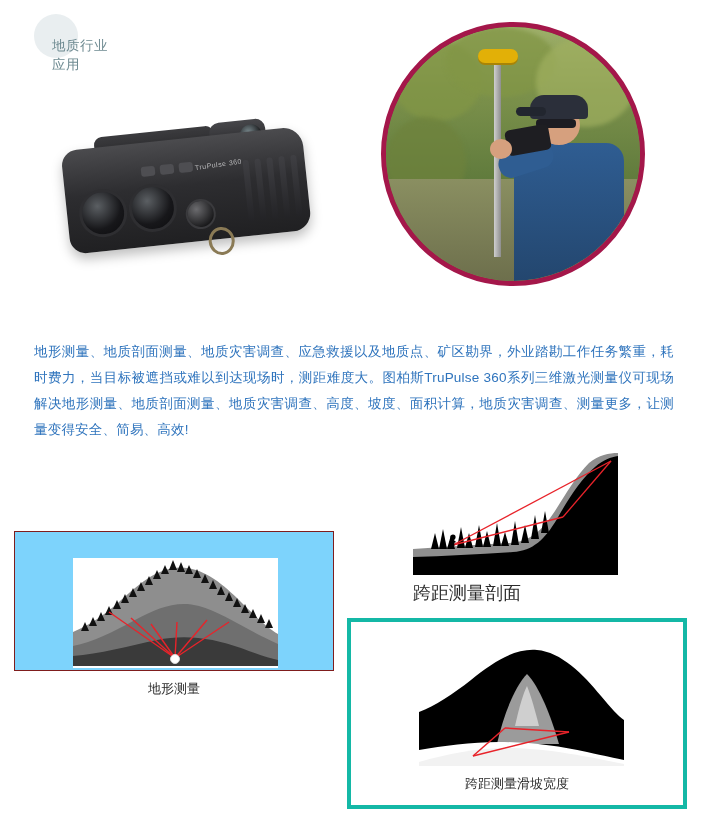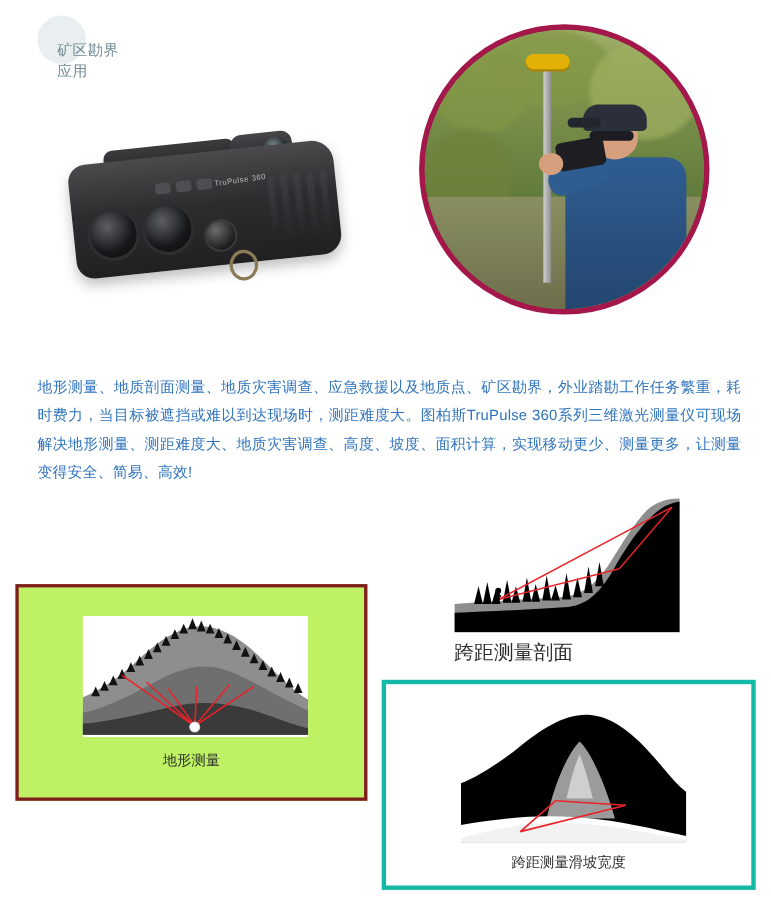--- a/index.html
+++ b/index.html
@@ -319,23 +319,23 @@
     text-align: justify;
     letter-spacing: 0.2px;
   }
 
   
   .fig-terrain {
     position: absolute;
     left: 14px;
     top: 531px;
     width: 320px;
-    height: 197px;
-    border: 3px solid #7f1d1d;
-    background: #bef264;
+    height: 140px;
+    border: 1px solid #7f1d1d;
+    background: #7dd3fc;
     box-sizing: border-box;
   }
   .fig-terrain .art {
     position: absolute;
     left: 58px;
     top: 26px;
     width: 205px;
     height: 110px;
     overflow: hidden;
   }
@@ -405,21 +405,21 @@
   }
 
   svg { display: block; }
 </style>
 </head>
 <body>
 
 <div class="header">
   <div class="header-circle"></div>
   <div class="header-title">
-    <div>矿区勘界</div>
+    <div>地质行业</div>
     <div>应用</div>
   </div>
 </div>
 
 <div class="product-photo">
   <div class="device">
     <div class="dev-top"></div>
     <div class="dev-eyepiece"></div>
     <div class="dev-body"></div>
     <div class="dev-buttons">
@@ -455,21 +455,21 @@
     <div class="fp-body"></div>
     <div class="fp-arm"></div>
     <div class="fp-person-head"></div>
     <div class="fp-cap"></div>
     <div class="fp-glasses"></div>
     <div class="fp-device"></div>
     <div class="fp-hand"></div>
   </div>
 </div>
 
-<p class="desc">地形测量、地质剖面测量、地质灾害调查、应急救援以及地质点、矿区勘界，外业踏勘工作任务繁重，耗时费力，当目标被遮挡或难以到达现场时，测距难度大。图柏斯TruPulse 360系列三维激光测量仪可现场解决地形测量、测距难度大、地质灾害调查、高度、坡度、面积计算，实现移动更少、测量更多，让测量变得安全、简易、高效!</p>
+<p class="desc">地形测量、地质剖面测量、地质灾害调查、应急救援以及地质点、矿区勘界，外业踏勘工作任务繁重，耗时费力，当目标被遮挡或难以到达现场时，测距难度大。图柏斯TruPulse 360系列三维激光测量仪可现场解决地形测量、地质剖面测量、地质灾害调查、高度、坡度、面积计算，地质灾害调查、测量更多，让测量变得安全、简易、高效!</p>
 
 <div class="fig-terrain">
   <div class="art">
     <svg width="205" height="110" viewBox="0 0 205 110">
       <rect x="0" y="0" width="205" height="110" fill="#ffffff"></rect>
       <path d="M0,108 L0,74 C18,66 30,58 46,44 C62,30 78,14 100,10 C124,6 146,22 164,40 C180,56 194,70 205,76 L205,108 Z" fill="#8e8e8e"></path>
       <path d="M0,108 L0,88 C20,84 40,74 62,62 C84,50 104,42 126,48 C148,54 170,70 205,86 L205,108 Z" fill="#6f6f6f"></path>
       <path d="M0,108 L0,98 C26,96 56,88 84,82 C112,76 140,80 168,90 C184,96 196,100 205,102 L205,108 Z" fill="#3a3a3a"></path>
       <g fill="#111111">
         <polygon points="96,12 100,2 104,12"></polygon>

